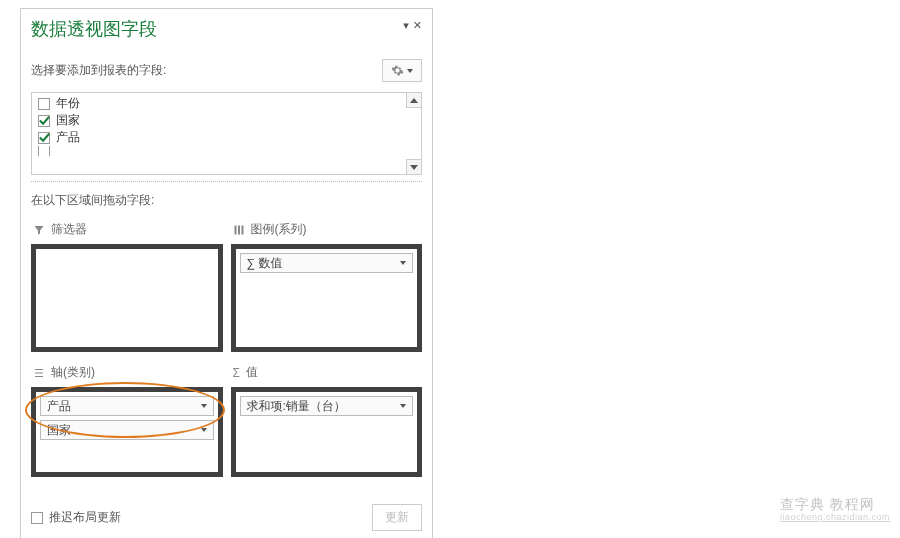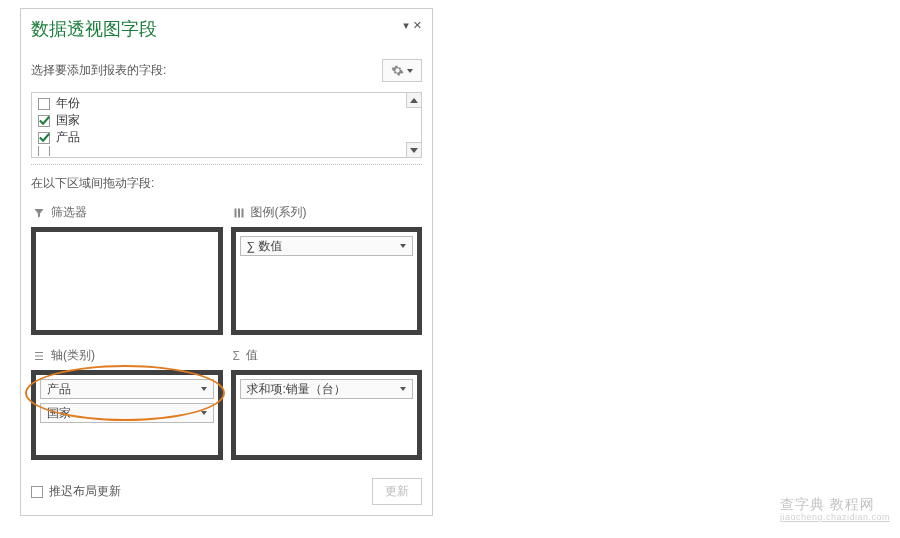--- a/index.html
+++ b/index.html
@@ -61,21 +61,21 @@
   }
   .gear-btn svg { width: 13px; height: 13px; fill: #888; }
   .chev-down {
     width: 0; height: 0;
     border-left: 3.5px solid transparent;
     border-right: 3.5px solid transparent;
     border-top: 4px solid #555;
   }
   .field-list {
     border: 1px solid #ccc;
-    height: 66px;
+    height: 83px;
     overflow: hidden;
     position: relative;
     padding: 2px 0;
   }
   .field-list .scroll-btn {
     position: absolute;
     right: 0;
     width: 15px;
     height: 15px;
     border-left: 1px solid #ccc;
@@ -172,21 +172,21 @@
     width: 200px;
     height: 56px;
     border: 2px solid #e07b1f;
     border-radius: 50% / 50%;
     pointer-events: none;
   }
   .footer-row {
     display: flex;
     align-items: center;
     justify-content: space-between;
-    margin-top: 18px;
+    margin-top: 27px;
   }
   .footer-left {
     display: flex;
     align-items: center;
     gap: 6px;
     color: #555;
   }
   .update-btn {
     border: 1px solid #ccc;
     padding: 4px 12px;

